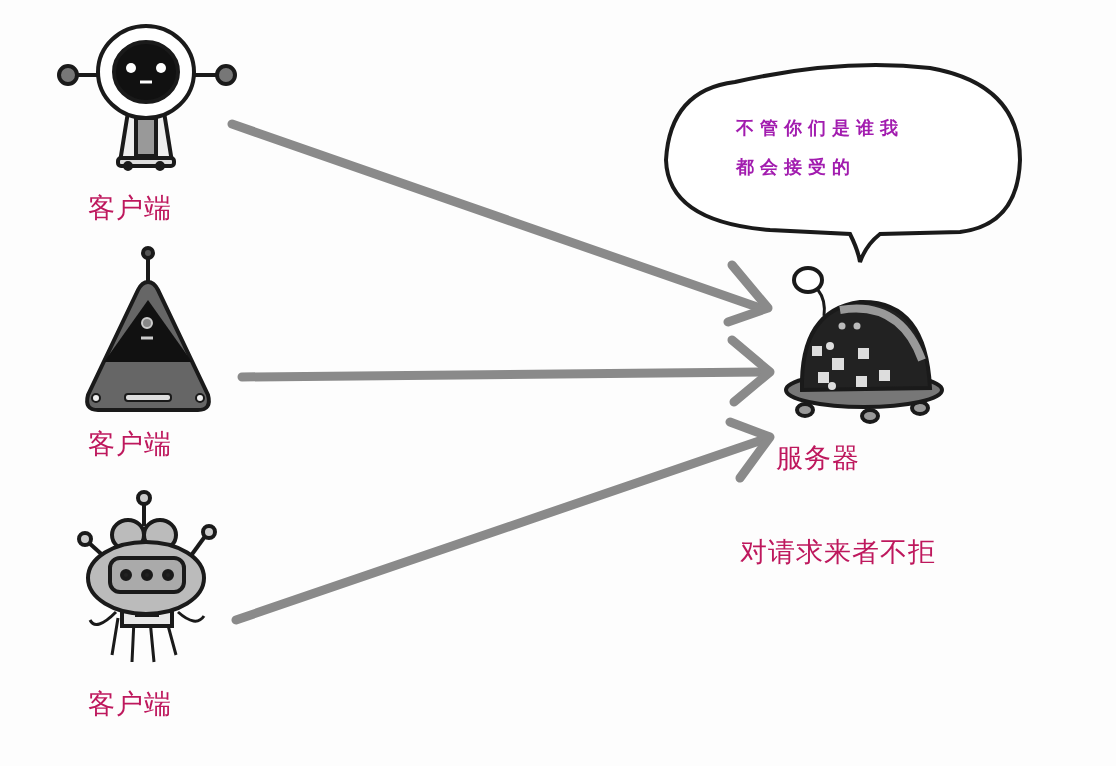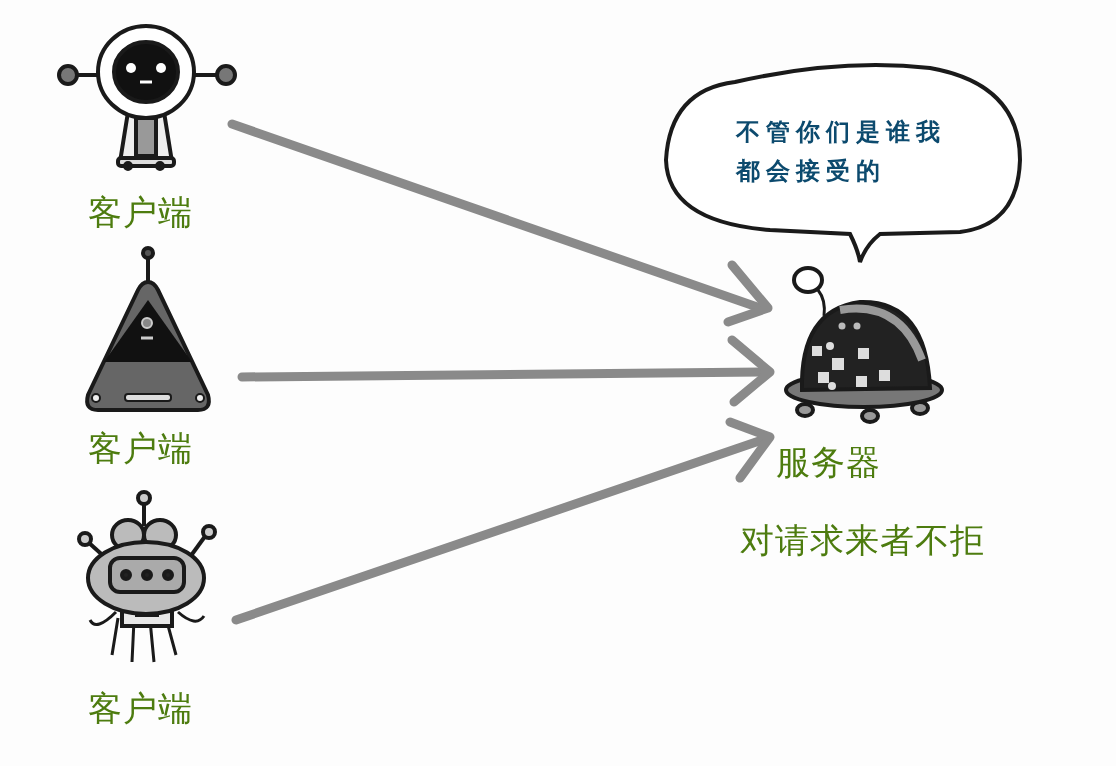--- a/index.html
+++ b/index.html
@@ -1,22 +1,22 @@
 <!DOCTYPE html>
 <html><head>
   <meta charset="utf-8">
   <style>
     html, body { margin: 0; padding: 0; background: #fdfdfd; }
     body { width: 1116px; height: 766px; position: relative; overflow: hidden;
       font-family: "DejaVu Sans", sans-serif; }
     #canvas { position: absolute; left: 0; top: 0; width: 1116px; height: 766px; }
-    .label { position: absolute; color: #4d7c0f; font-family: "DejaVu Sans", sans-serif;
-      font-size: 34px; letter-spacing: 1px; white-space: nowrap; }
-    .bubble-text { position: absolute; color: #0c4a6e; font-family: Liberation Mono, monospace;
-      font-size: 24px; font-weight: bold; letter-spacing: 6px; white-space: nowrap; }
+    .label { position: absolute; color: #be185d; font-family: "DejaVu Sans", sans-serif;
+      font-size: 27px; letter-spacing: 1px; white-space: nowrap; }
+    .bubble-text { position: absolute; color: #a21caf; font-family: Liberation Mono, monospace;
+      font-size: 18px; font-weight: bold; letter-spacing: 6px; white-space: nowrap; }
   </style>
 </head>
 <body>
 
 <svg id="canvas" width="1116" height="766" viewBox="0 0 1116 766" xmlns="http://www.w3.org/2000/svg">
 
   <g stroke="#8a8a8a" stroke-width="9" stroke-linecap="round" fill="none">
     <line x1="232" y1="124" x2="760" y2="308"></line>
     <polyline points="732,265 768,308 728,322" stroke-linejoin="round"></polyline>
   </g>
@@ -104,13 +104,13 @@
 </svg>
 
 <div class="bubble-text" style="left:736px; top:116px;">不管你们是谁我</div>
 <div class="bubble-text" style="left:736px; top:155px;">都会接受的</div>
 
 <div class="label" style="left:88px; top:190px;">客户端</div>
 <div class="label" style="left:88px; top:426px;">客户端</div>
 <div class="label" style="left:88px; top:686px;">客户端</div>
 
 <div class="label" style="left:776px; top:440px;">服务器</div>
-<div class="label" style="left:740px; top:518px;">对请求来者不拒</div>
+<div class="label" style="left:740px; top:534px;">对请求来者不拒</div>
 
 </body></html>

